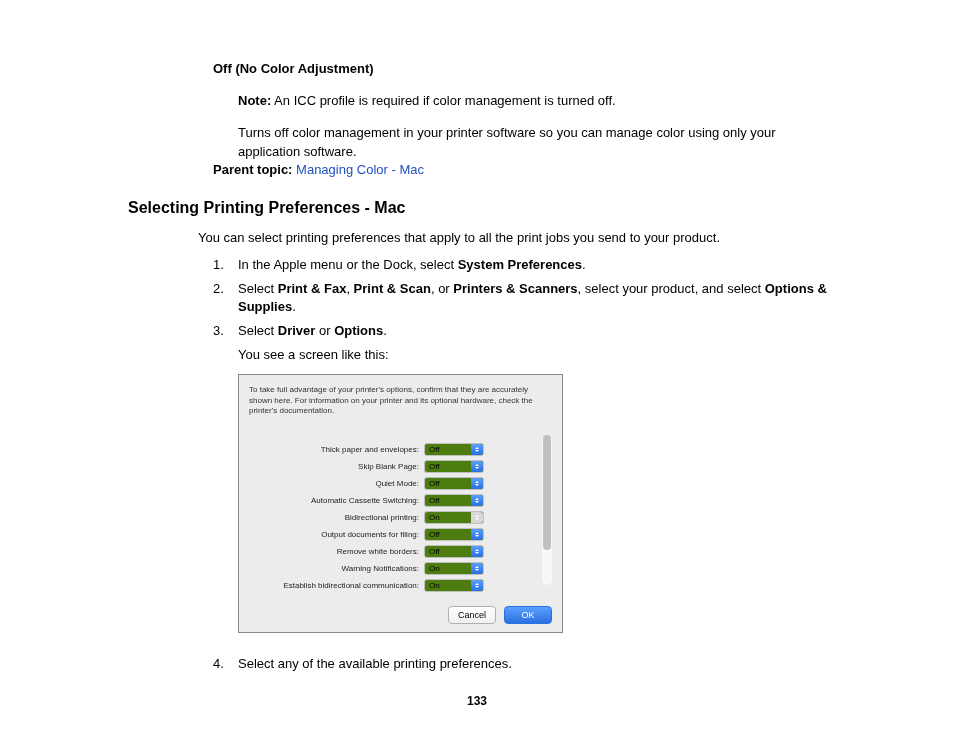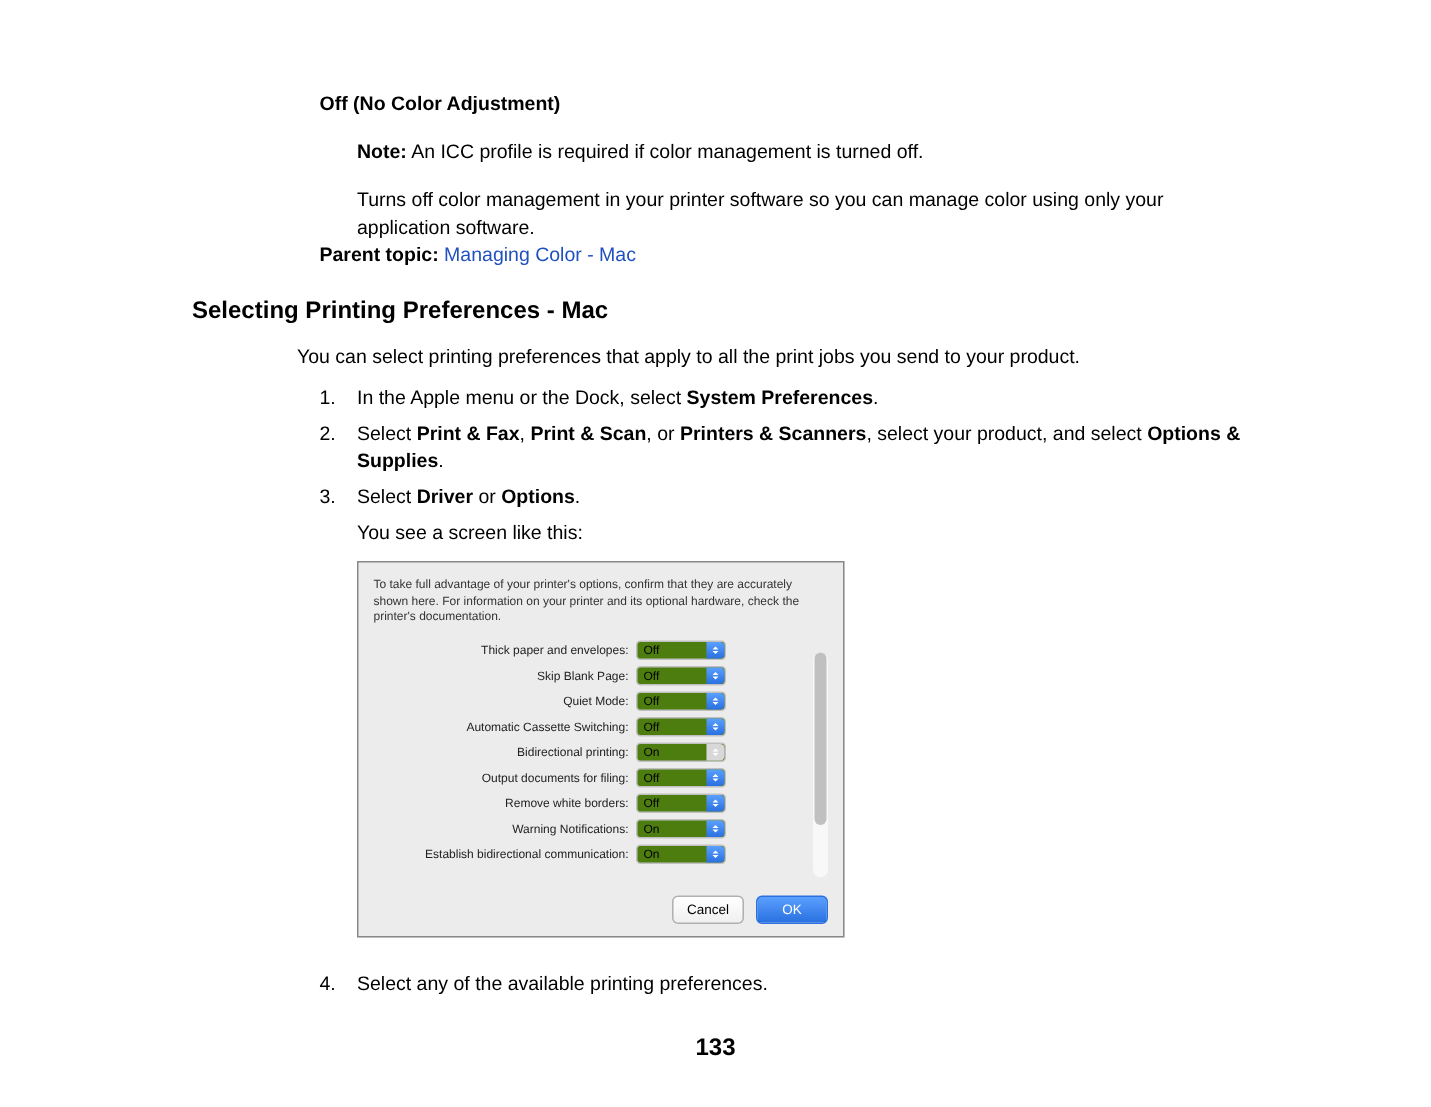--- a/index.html
+++ b/index.html
@@ -71,21 +71,21 @@
     }
     .dialog-body {
       display: flex;
       gap: 8px;
     }
     .dialog-main { flex: 1; }
     .dialog-help {
       font-size: 8px;
       color: #333;
       line-height: 1.3;
-      margin-bottom: 8px;
+      margin-bottom: 24px;
     }
     .opt-row {
       display: flex;
       align-items: center;
       height: 17px;
       font-size: 8px;
     }
     .opt-label {
       width: 175px;
       text-align: right;
@@ -158,21 +158,21 @@
       background: linear-gradient(#5aa0ff,#2a70e0);
       color: #fff;
       border-color: #2a70e0;
     }
     .page-num {
       position: absolute;
       bottom: 28px;
       left: 0; right: 0;
       text-align: center;
       font-weight: bold;
-      font-size: 16px;
+      font-size: 12px;
     }
   </style>
 </head>
 <body>
 
 <div class="content">
   <div class="indent1 bold">Off (No Color Adjustment)</div>
   <div class="indent2 note-block">
     <span class="bold">Note:</span><span> An ICC profile is required if color management is turned off.</span>
   </div>

